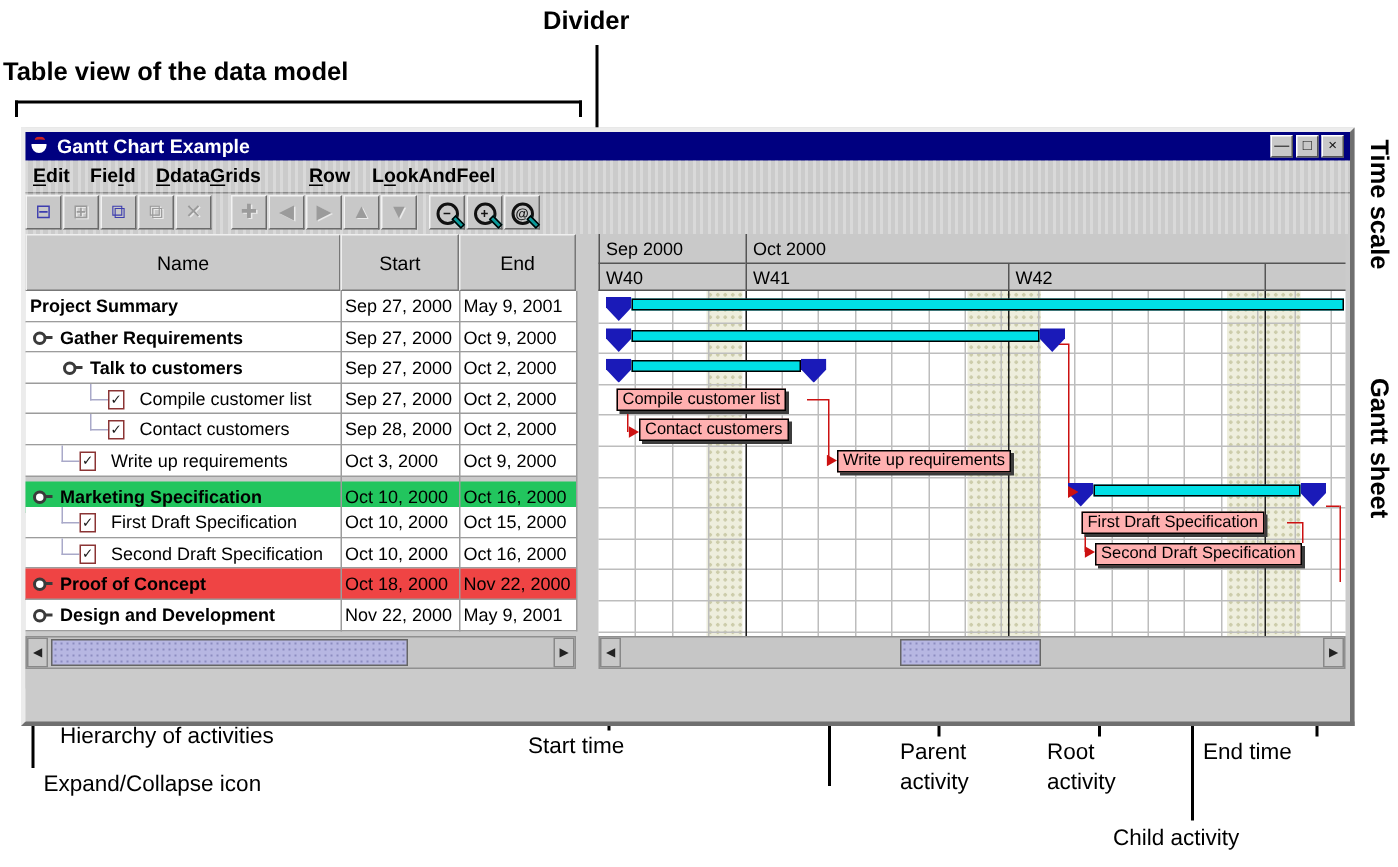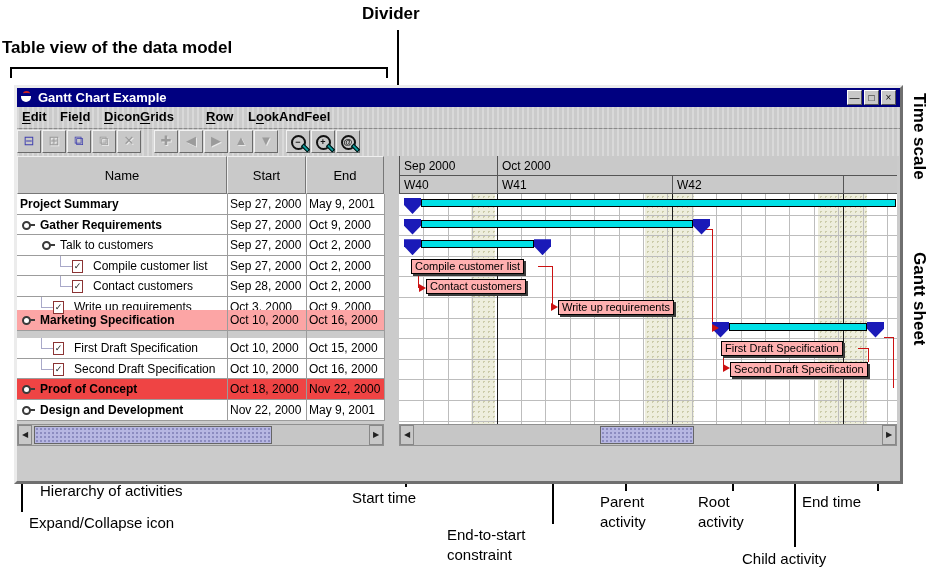--- a/index.html
+++ b/index.html
@@ -58,22 +58,20 @@
 
 <div class="canvas">
 
   <div class="ann big" style="left:362px;top:4px">Divider</div>
   <div class="ann big" style="left:2px;top:38px">Table view of the data model</div>
   <div class="ann big rot" style="left:929px;top:93px">Time scale</div>
   <div class="ann big rot" style="left:929px;top:252px">Gantt sheet</div>
   <div class="ann" style="left:29px;top:513px">Expand/Collapse icon</div>
   <div class="ann" style="left:40px;top:481px">Hierarchy of activities</div>
   <div class="ann" style="left:352px;top:488px">Start time</div>
-  <div class="ann" style="left:447px;top:525px">End-to-start
-constraint</div>
   <div class="ann" style="left:600px;top:492px">Parent
 activity</div>
   <div class="ann" style="left:698px;top:492px">Root
 activity</div>
   <div class="ann" style="left:742px;top:549px">Child activity</div>
   <div class="ann" style="left:802px;top:492px">End time</div>
 
   <div class="bline" style="left:10px;top:67px;width:378px;height:2px"></div>
   <div class="bline" style="left:10px;top:67px;width:2px;height:11px"></div>
   <div class="bline" style="left:386px;top:67px;width:2px;height:11px"></div>
@@ -101,21 +99,21 @@
         <span class="wbtns">
           <span class="wbtn">—</span>
           <span class="wbtn">□</span>
           <span class="wbtn">×</span>
         </span>
       </div>
 
       <div class="menubar tex">
         <span class="mi" style="left:5px"><span></span><u>E</u><span>dit</span></span>
         <span class="mi" style="left:43px"><span>Fie</span><u>l</u><span>d</span></span>
-        <span class="mi" style="left:87px"><span></span><u>D</u><span>icon</span></span>
+        <span class="mi" style="left:87px"><span></span><u>D</u><span>data</span></span>
         <span class="mi" style="left:123px"><span></span><u>G</u><span>rids</span></span>
         <span class="mi" style="left:189px"><span></span><u>R</u><span>ow</span></span>
         <span class="mi" style="left:231px"><span>L</span><u>o</u><span>okAndFeel</span></span>
       </div>
 
       <div class="abs tex" style="left:0;top:40px;width:883px;height:28px" id="toolbar">
           <div class="tbtn on" style="position: absolute; left: 0px; top: 2px; width: 24px; height: 23px;">⊟</div>
           <div class="tbtn off" style="position: absolute; left: 25px; top: 2px; width: 24px; height: 23px;">⊞</div>
           <div class="tbtn on" style="position: absolute; left: 50px; top: 2px; width: 24px; height: 23px;">⧉</div>
           <div class="tbtn off" style="position: absolute; left: 75px; top: 2px; width: 24px; height: 23px;">⧉</div>
@@ -143,21 +141,21 @@
           <div style="position: absolute; left: 0px; top: 126.6px; width: 367px; height: 20.6px; background: rgb(255, 255, 255); border-bottom: 1px solid rgb(156, 156, 156); box-sizing: border-box;">
             <div class="treedot" style="position: absolute; left: 5px; top: 6px;"></div>
             <div class="treestem" style="position: absolute; left: 13px; top: 9px;"></div>
             <div style="position: absolute; left: 23px; top: 3px; font-size: 12px; white-space: nowrap; font-weight: bold;">Gather Requirements</div>
             <div style="position: absolute; left: 213px; top: 3px; font-size: 12px; white-space: nowrap;">Sep 27, 2000</div>
             <div style="position: absolute; left: 292px; top: 3px; font-size: 12px; white-space: nowrap;">Oct 9, 2000</div>
           </div>
           <div style="position: absolute; left: 0px; top: 147.2px; width: 367px; height: 20.6px; background: rgb(255, 255, 255); border-bottom: 1px solid rgb(156, 156, 156); box-sizing: border-box;">
             <div class="treedot" style="position: absolute; left: 25px; top: 6px;"></div>
             <div class="treestem" style="position: absolute; left: 33px; top: 9px;"></div>
-            <div style="position: absolute; left: 43px; top: 3px; font-size: 12px; white-space: nowrap; font-weight: normal;">Talk to customers</div>
+            <div style="position: absolute; left: 43px; top: 3px; font-size: 12px; white-space: nowrap; font-weight: bold;">Talk to customers</div>
             <div style="position: absolute; left: 213px; top: 3px; font-size: 12px; white-space: nowrap;">Sep 27, 2000</div>
             <div style="position: absolute; left: 292px; top: 3px; font-size: 12px; white-space: nowrap;">Oct 2, 2000</div>
           </div>
           <div style="position: absolute; left: 0px; top: 167.8px; width: 367px; height: 20.6px; background: rgb(255, 255, 255); border-bottom: 1px solid rgb(156, 156, 156); box-sizing: border-box;">
             <div class="elbow" style="position: absolute; left: 43px; top: 0px;"></div>
             <div class="cb" style="position: absolute; left: 55px; top: 4px;">✓</div>
             <div style="position: absolute; left: 76px; top: 3px; font-size: 12px; white-space: nowrap; font-weight: normal;">Compile customer list</div>
             <div style="position: absolute; left: 213px; top: 3px; font-size: 12px; white-space: nowrap;">Sep 27, 2000</div>
             <div style="position: absolute; left: 292px; top: 3px; font-size: 12px; white-space: nowrap;">Oct 2, 2000</div>
           </div>
@@ -168,21 +166,21 @@
             <div style="position: absolute; left: 213px; top: 3px; font-size: 12px; white-space: nowrap;">Sep 28, 2000</div>
             <div style="position: absolute; left: 292px; top: 3px; font-size: 12px; white-space: nowrap;">Oct 2, 2000</div>
           </div>
           <div style="position: absolute; left: 0px; top: 209px; width: 367px; height: 20.6px; background: rgb(255, 255, 255); border-bottom: 1px solid rgb(156, 156, 156); box-sizing: border-box;">
             <div class="elbow" style="position: absolute; left: 24px; top: 0px;"></div>
             <div class="cb" style="position: absolute; left: 36px; top: 4px;">✓</div>
             <div style="position: absolute; left: 57px; top: 3px; font-size: 12px; white-space: nowrap; font-weight: normal;">Write up requirements</div>
             <div style="position: absolute; left: 213px; top: 3px; font-size: 12px; white-space: nowrap;">Oct 3, 2000</div>
             <div style="position: absolute; left: 292px; top: 3px; font-size: 12px; white-space: nowrap;">Oct 9, 2000</div>
           </div>
-          <div style="position: absolute; left: 0px; top: 222px; width: 367px; height: 20.6px; background: #fca5a5; border-bottom: 1px solid rgb(156, 156, 156); box-sizing: border-box;">
+          <div style="position: absolute; left: 0px; top: 233px; width: 367px; height: 20.6px; background: #22c55e; border-bottom: 1px solid rgb(156, 156, 156); box-sizing: border-box;">
             <div class="treedot" style="position: absolute; left: 5px; top: 6px;"></div>
             <div class="treestem" style="position: absolute; left: 13px; top: 9px;"></div>
             <div style="position: absolute; left: 23px; top: 3px; font-size: 12px; white-space: nowrap; font-weight: bold;">Marketing Specification</div>
             <div style="position: absolute; left: 213px; top: 3px; font-size: 12px; white-space: nowrap;">Oct 10, 2000</div>
             <div style="position: absolute; left: 292px; top: 3px; font-size: 12px; white-space: nowrap;">Oct 16, 2000</div>
           </div>
           <div style="position: absolute; left: 0px; top: 250.2px; width: 367px; height: 20.6px; background: rgb(255, 255, 255); border-bottom: 1px solid rgb(156, 156, 156); box-sizing: border-box;">
             <div class="elbow" style="position: absolute; left: 24px; top: 0px;"></div>
             <div class="cb" style="position: absolute; left: 36px; top: 4px;">✓</div>
             <div style="position: absolute; left: 57px; top: 3px; font-size: 12px; white-space: nowrap; font-weight: normal;">First Draft Specification</div>

